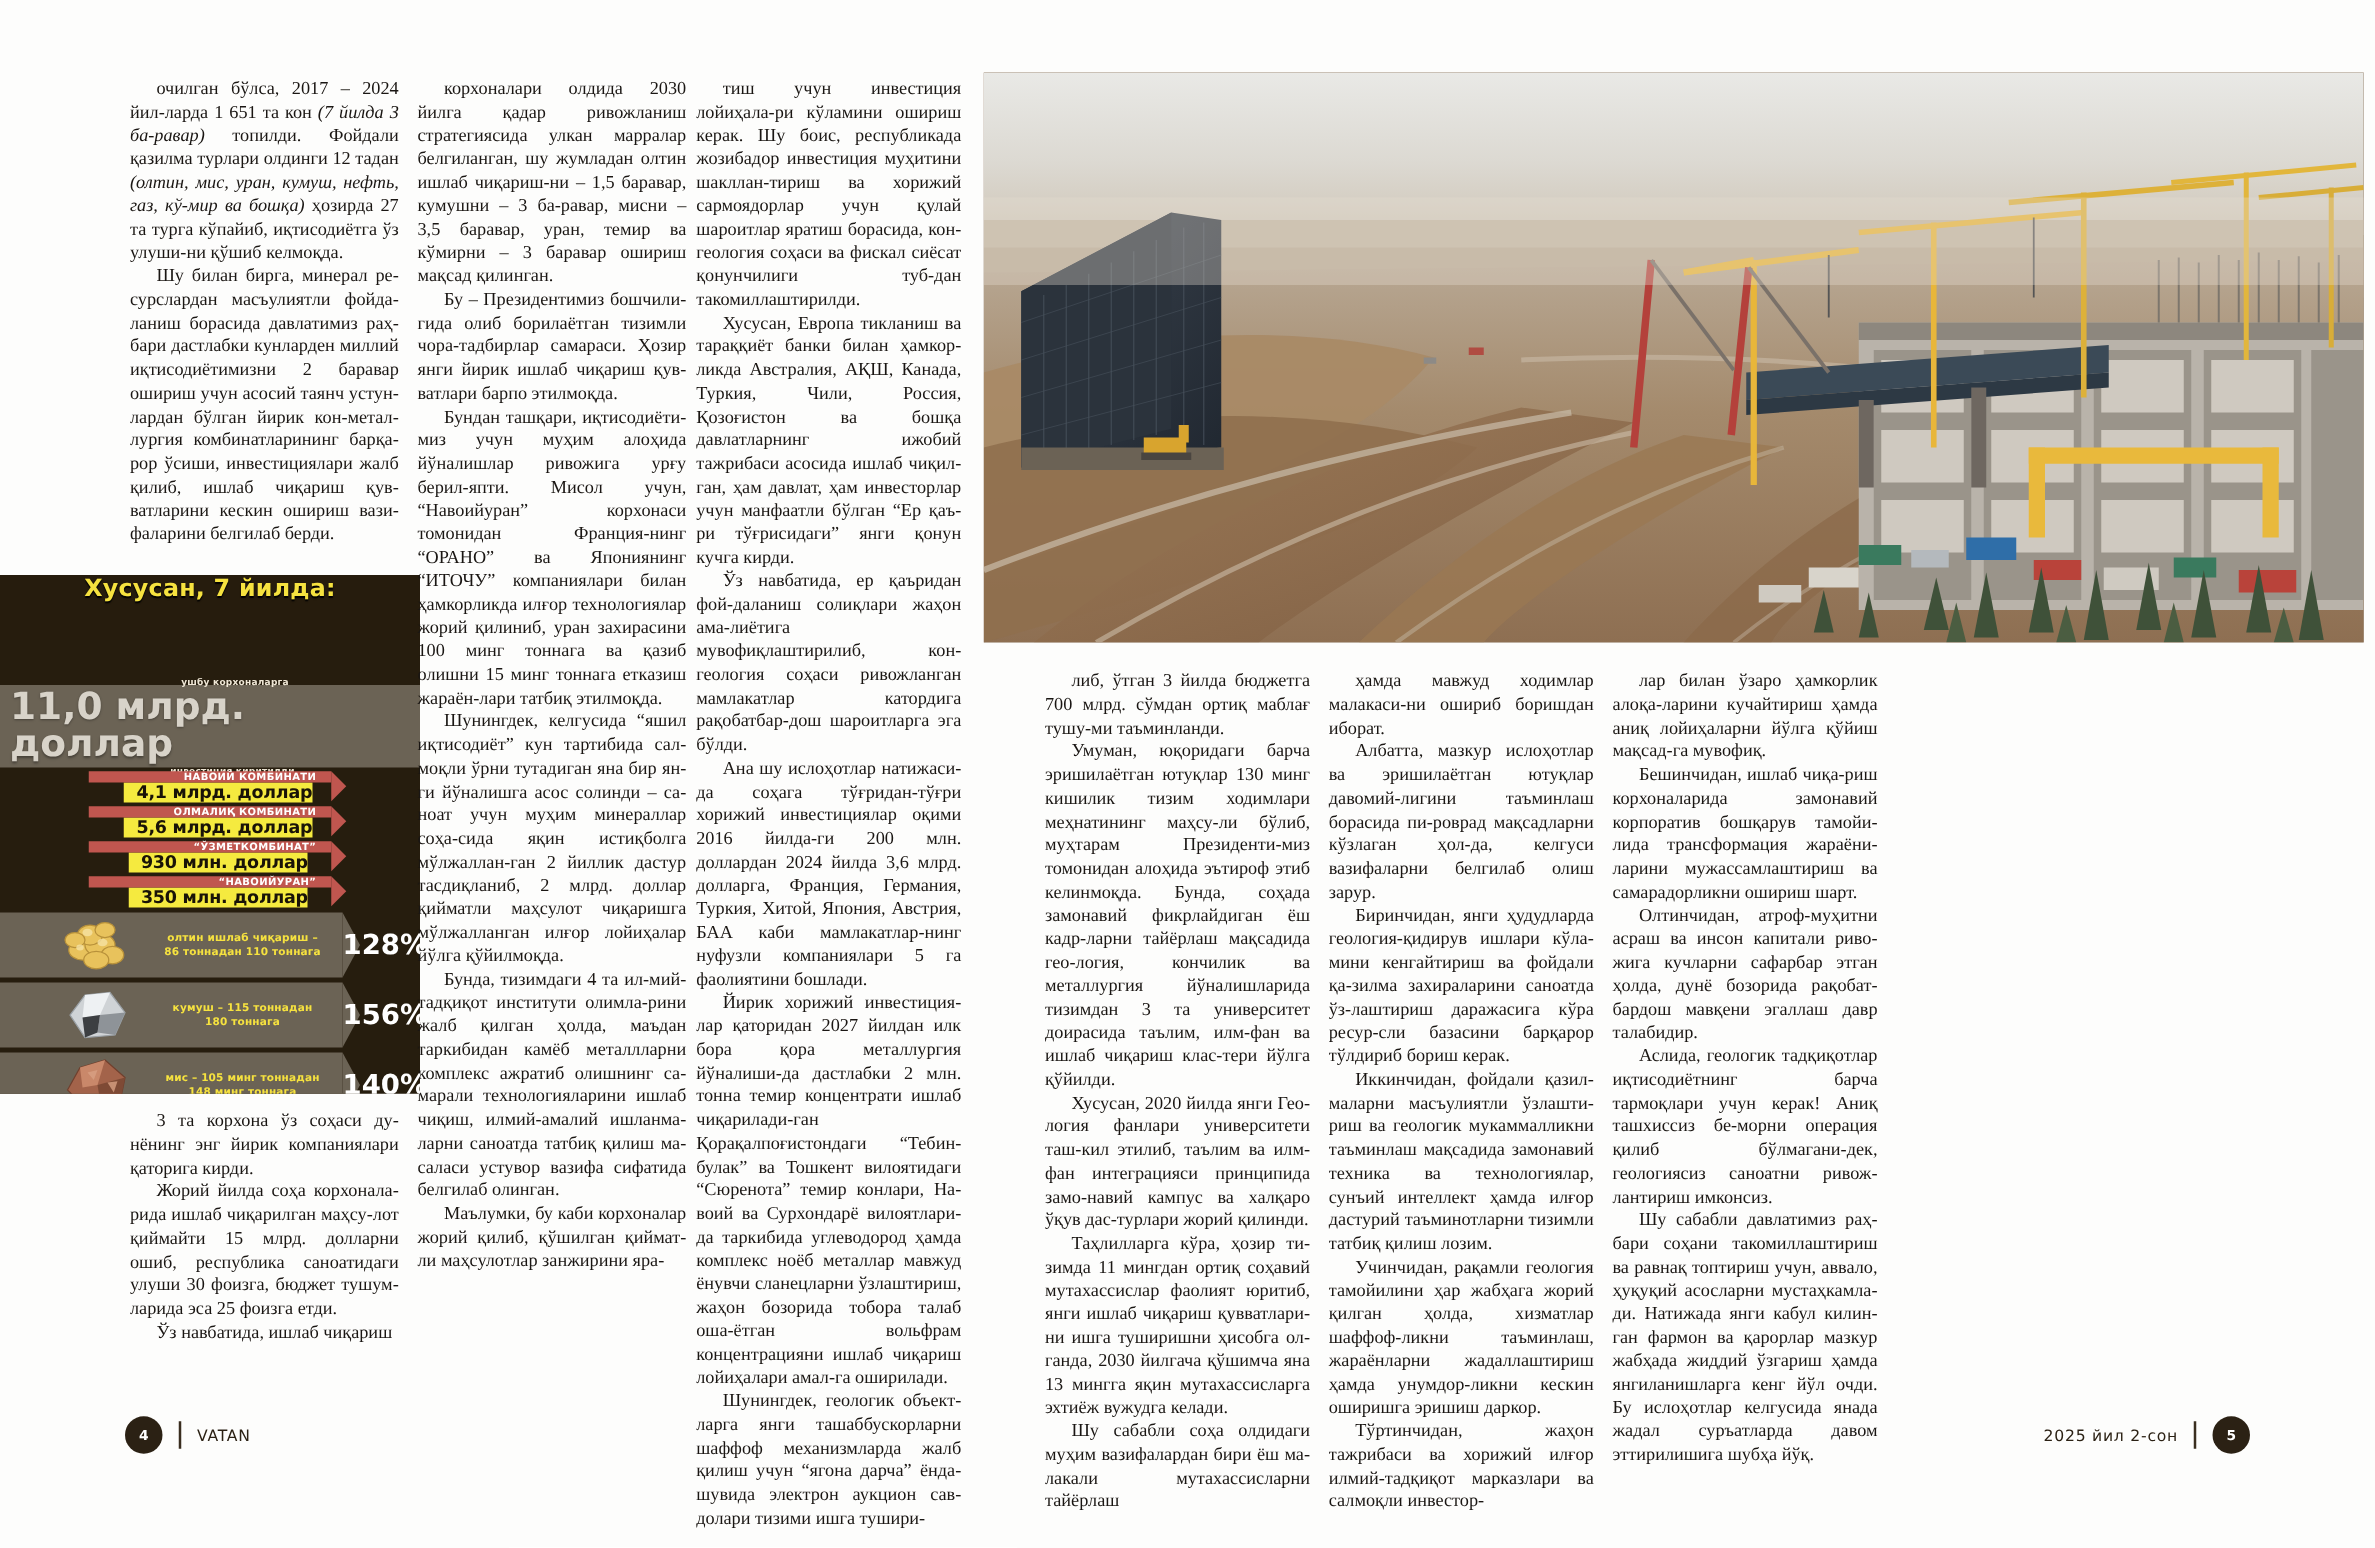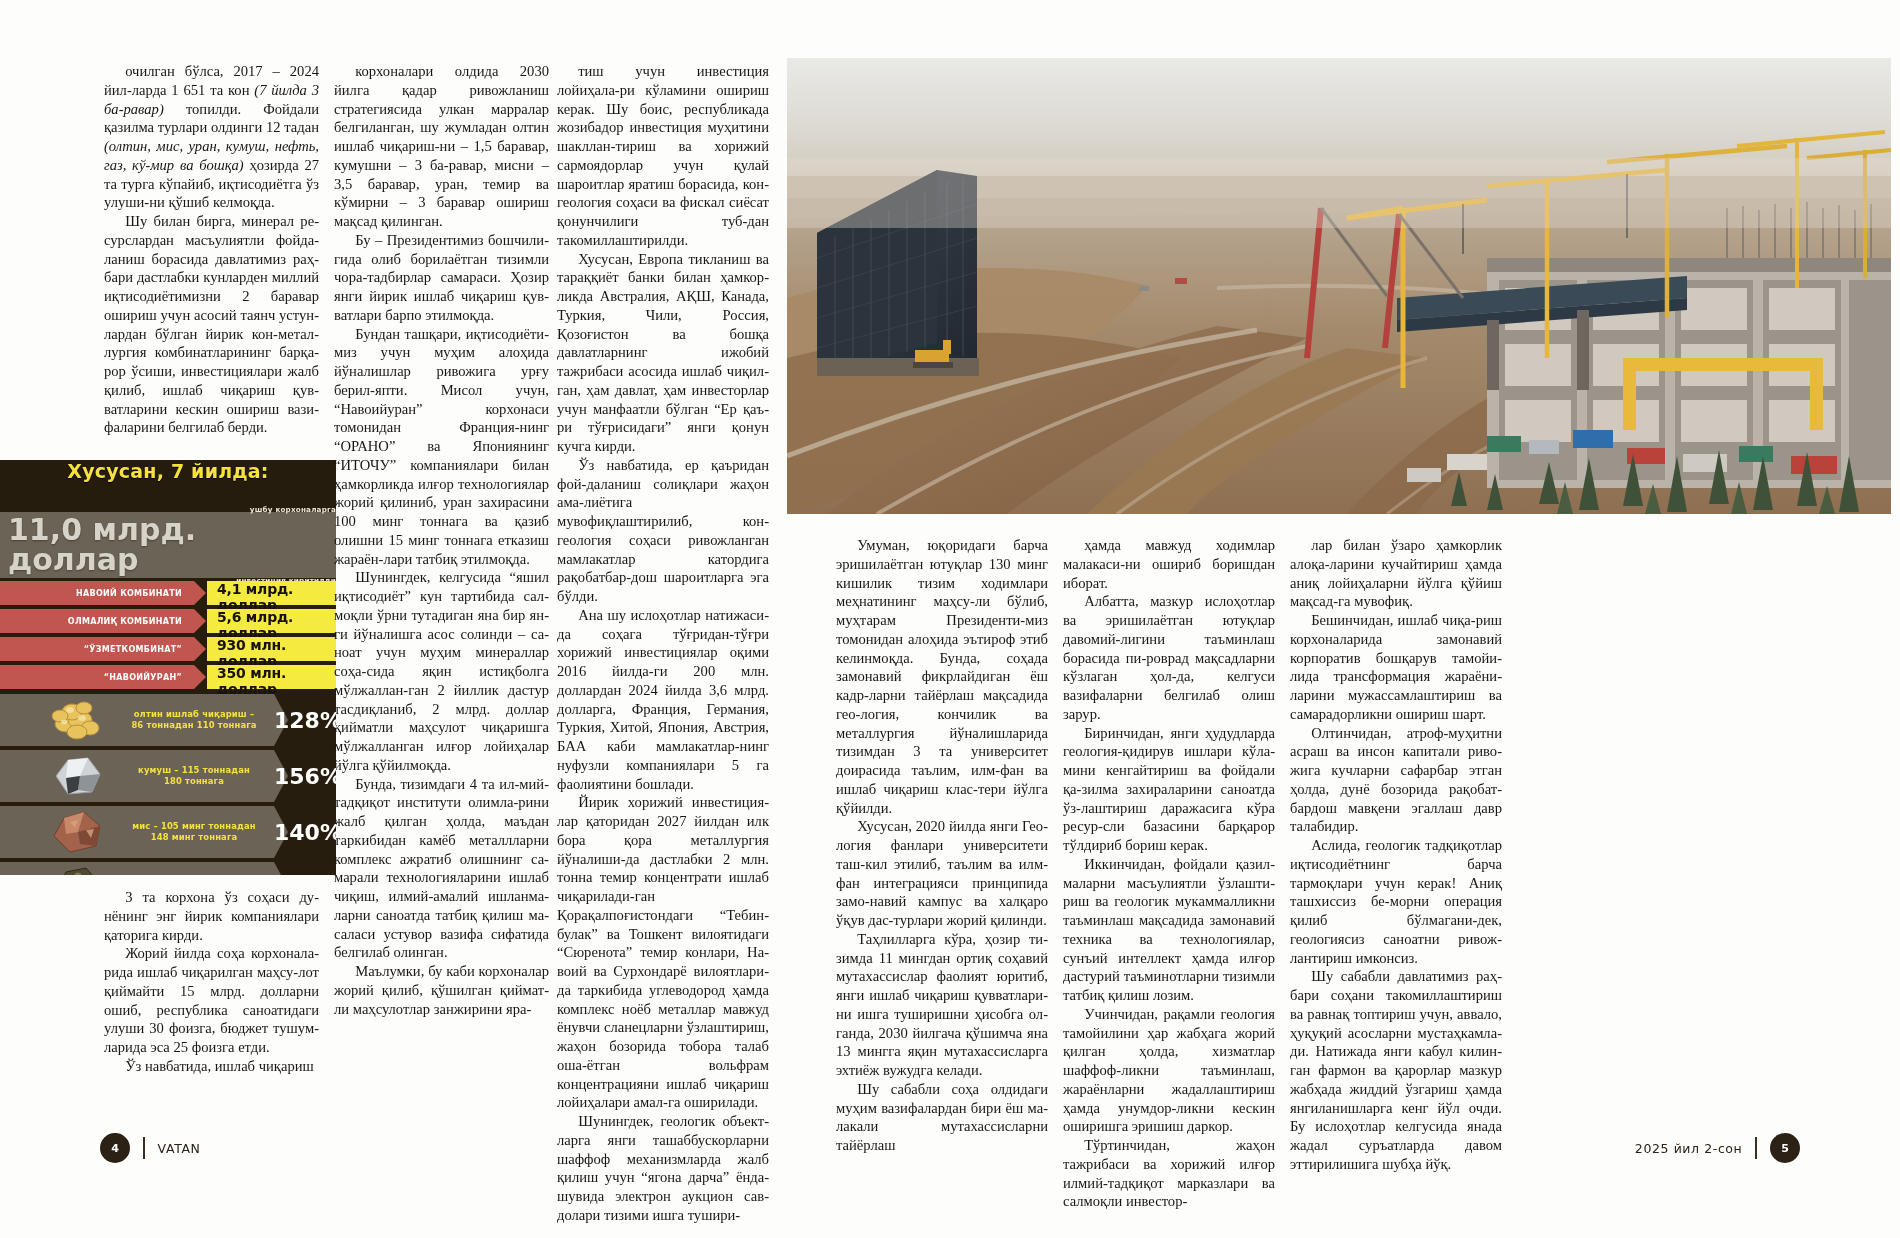--- a/index.html
+++ b/index.html
@@ -49,21 +49,21 @@
     font-size: 19px;
     color: #f6e23f;
     letter-spacing: .2px;
     text-shadow: 0 1px 1px #000;
   }
   .info-sub {
     position: relative;
     height: 66px;
     background: #6b6355;
     display: flex; flex-direction: column;
-    align-items: flex-end; justify-content: center;
+    align-items: center; justify-content: center; margin-top: 36px;
   }
   .info-sub .tiny {
     font-family: "DejaVu Sans", sans-serif;
     font-weight: bold;
     font-size: 7.2px;
     color: #efe7d6;
     letter-spacing: .2px;
     margin-left: 40px;
   }
   .info-sub .big {
@@ -85,20 +85,21 @@
   }
 
   
   .co-rows { padding: 3px 0 0 0; }
   .co-row {
     position: relative;
     height: 24px;
     margin-bottom: 4px;
     display: flex;
     align-items: center;
+    flex-direction: column;
   }
   .co-left {
     position: relative;
     height: 24px;
     width: 194px;
     background: #c0564f;
     display: flex; align-items: center; justify-content: flex-end;
     padding-right: 12px;
   }
   .co-left::after {
@@ -596,20 +597,21 @@
       <rect x="0" y="100" width="1104" height="70" fill="#e4ddd2" opacity=".35"></rect>
     </svg>
   </div>
 
   <div class="col" style="left:836px; top:62px; width:212px;">
     
   </div>
 
   <div class="col" style="left:836px; top:536px; width:212px;">
     <div>
+        <p>либ, ўтган 3 йилда бюджетга 700 млрд. сўмдан ортиқ маблағ тушу-ми таъминланди.</p>
         <p>Умуман, юқоридаги барча эришилаётган ютуқлар 130 минг кишилик тизим ходимлари меҳнатининг маҳсу-ли бўлиб, муҳтарам Президенти-миз томонидан алоҳида эътироф этиб келинмоқда. Бунда, соҳада замонавий фикрлайдиган ёш кадр-ларни тайёрлаш мақсадида гео-логия, кончилик ва металлургия йўналишларида тизимдан 3 та университет доирасида таълим, илм-фан ва ишлаб чиқариш клас-тери йўлга қўйилди.</p>
         <p>Хусусан, 2020 йилда янги Гео-логия фанлари университети таш-кил этилиб, таълим ва илм-фан интеграцияси принципида замо-навий кампус ва халқаро ўқув дас-турлари жорий қилинди.</p>
         <p>Таҳлилларга кўра, ҳозир ти-зимда 11 мингдан ортиқ соҳавий мутахассислар фаолият юритиб, янги ишлаб чиқариш қувватлари-ни ишга туширишни ҳисобга ол-ганда, 2030 йилгача қўшимча яна 13 мингга яқин мутахассисларга эхтиёж вужудга келади.</p>
         <p>Шу сабабли соҳа олдидаги муҳим вазифалардан бири ёш ма-лакали мутахассисларни тайёрлаш</p>
       </div>
   </div>
 
   <div class="col" style="left:1063px; top:536px; width:212px;">
     <div>
         <p>ҳамда мавжуд ходимлар малакаси-ни ошириб боришдан иборат.</p>

